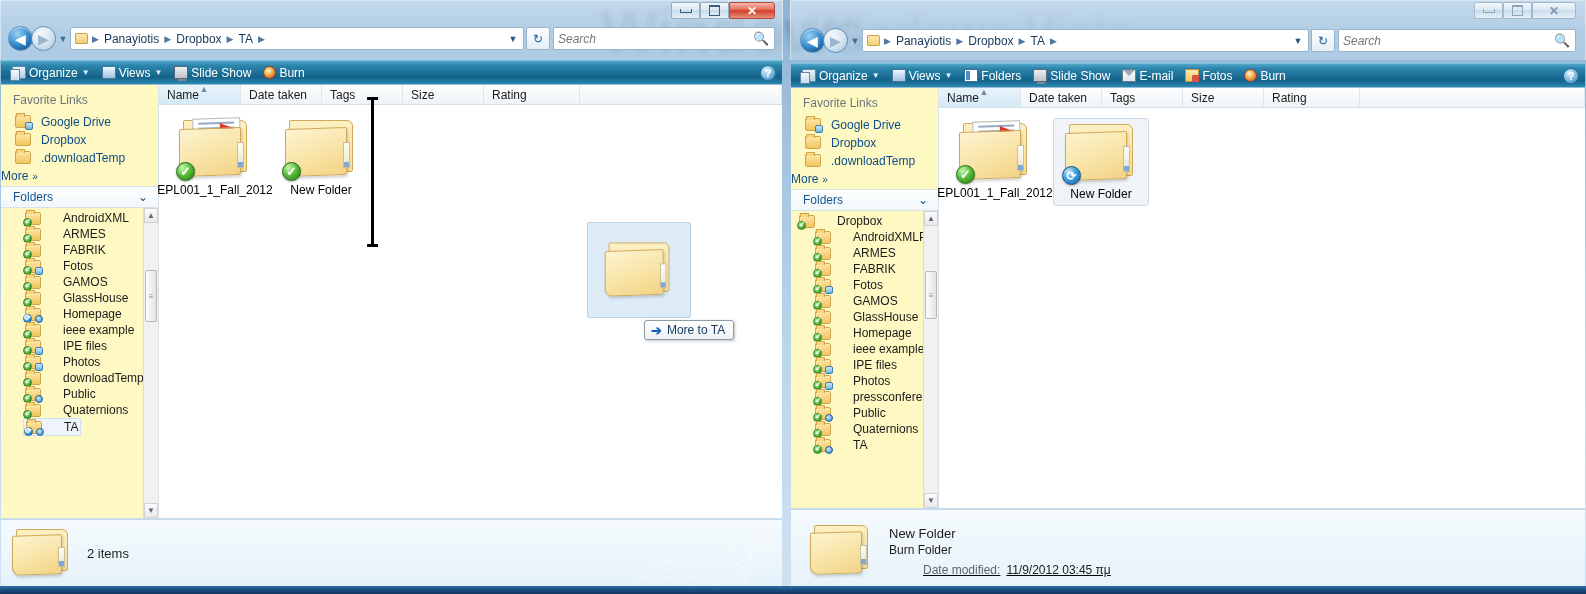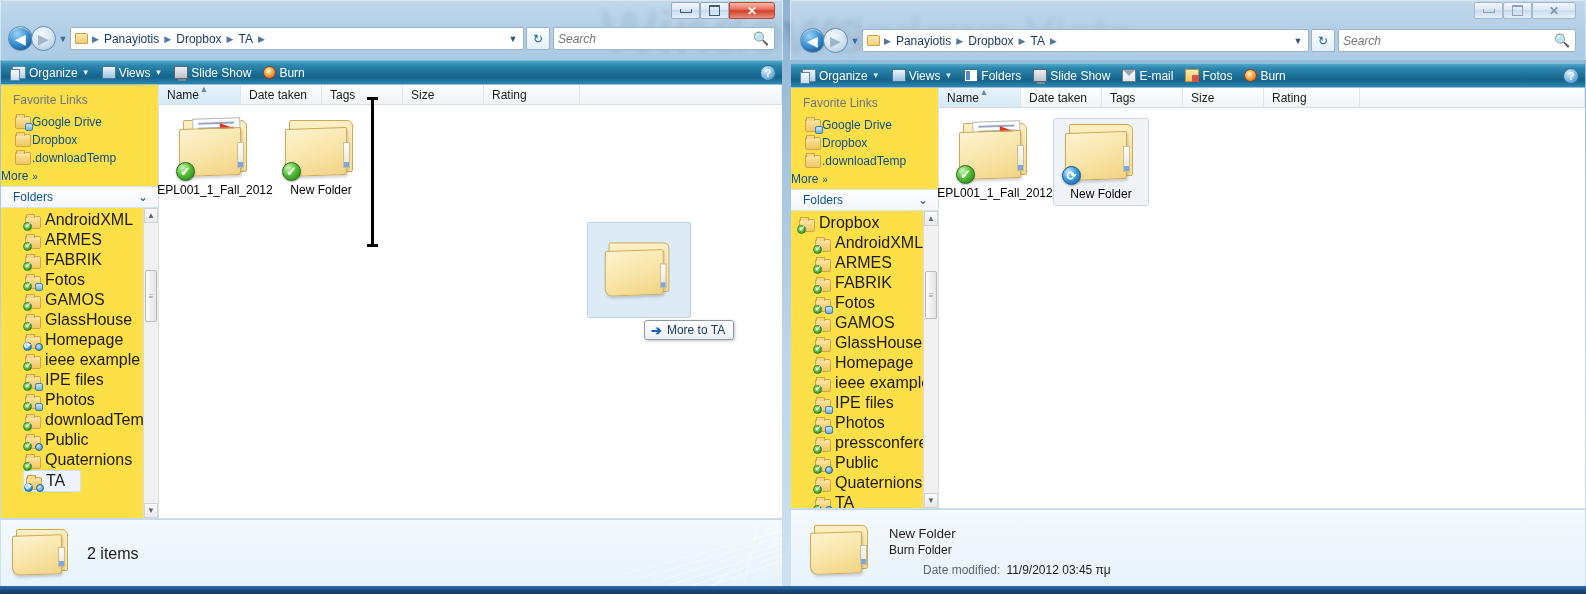--- a/index.html
+++ b/index.html
@@ -115,33 +115,33 @@
   .ti.slideshow{ background:linear-gradient(180deg,#eceff2,#b9c2cb); border:1px solid #5a6672; }
   .ti.slideshow::after{content:"";position:absolute;left:3px;top:12px;width:8px;height:2px;background:#7d8a96;}
   .ti.email{ background:linear-gradient(180deg,#fdfdfd,#dfe6ec); border:1px solid #6b7b89; }
   .ti.email::after{content:"";position:absolute;left:0;top:0;width:0;height:0;border-left:6px solid transparent;border-right:6px solid transparent;border-top:6px solid #9aa9b6;}
   .ti.share{ background:linear-gradient(180deg,#fde9ae,#f0c863); border:1px solid #bb9342; }
   .ti.share::after{content:"";position:absolute;right:-1px;bottom:-1px;width:7px;height:7px;background:#d8524a;border-radius:1px;}
   .ti.burn{ width:13px;height:13px;border-radius:50%;
      background:radial-gradient(circle at 40% 35%,#fff7d6 0%,#f2a93c 45%,#c8432c 100%); border:1px solid #9a3a26;}
   
   .content{ position:absolute; left:1px; right:1px; display:flex; background:#fff; }
-  .sidebar{ width:158px; flex:none; background:#fde047; border-right:1px solid #d8e2ea; display:flex; flex-direction:column; }
+  .sidebar{ width:158px; flex:none; background:#fef9c3; border-right:1px solid #d8e2ea; display:flex; flex-direction:column; }
   .sb-title{ font-size:12px; color:#6b7480; padding:8px 0 6px 12px; }
-  .sb-item{ display:flex; align-items:flex-end; gap:1px; padding:2px 0 2px 14px; color:#0e4d8a; font-size:12px; cursor:default; }
+  .sb-item{ display:flex; align-items:flex-start; gap:10px; padding:2px 0 2px 14px; color:#0e4d8a; font-size:12px; cursor:default; }
   .sb-more{ color:#0e4d8a; font-size:12px; padding-top:2px; padding-bottom:3px; }
   .sb-more .ch{ font-size:10px; margin-left:4px; }
   .folders-hdr{
     display:flex; align-items:center; justify-content:space-between;
     border-top:1px solid #d8e2ea; border-bottom:1px solid #d8e2ea;
     padding:3px 10px 3px 12px; color:#13538f; font-size:12px;
     background:linear-gradient(180deg,#fdfefe,#f3f7fa);
   }
   .tree{ flex:1; overflow:hidden; position:relative; padding-top:2px; }
-  .tree-row{ display:flex; align-items:flex-end; gap:4px; font-size:16px; color:#1b1b1b; padding:1px 0 1px 24px; white-space:nowrap; cursor:default; }
+  .tree-row{ display:flex; align-items:center; gap:22px; font-size:12px; color:#1b1b1b; padding:1px 0 1px 24px; white-space:nowrap; cursor:default; }
   .tree-row.root{ padding-left:8px; }
   .tree-row.sel{ background:#eef4fa; border:1px solid #cfe0ef; margin-left:22px; padding-left:2px; border-radius:2px; width:58px;}
   
   .fico{ width:16px; height:13px; flex:none; position:relative;
     background:linear-gradient(180deg,#fdeaae 0%,#f7d684 45%,#f0c75f 100%);
     border:1px solid #cfa54c; border-radius:1px 2px 2px 2px; }
   .fico::before{ content:""; position:absolute; left:0; top:-3px; width:7px; height:3px;
     background:#f7d684; border:1px solid #cfa54c; border-bottom:none; border-radius:1px 1px 0 0;}
   .badge{ position:absolute; left:-3px; bottom:-3px; width:9px; height:9px; border-radius:50%;
     background:radial-gradient(circle at 35% 30%,#b9f2a1,#3fa528 70%,#2b7a1b); border:1px solid #2d7c1e; }
@@ -207,21 +207,21 @@
   .droptip .arr{ color:#1565c0; font-size:13px; font-weight:bold; }
   .droptip .txt{ font-size:12px; color:#1a3d66; }
   
   .statusbar{
     position:absolute; left:1px; right:1px; bottom:1px; height:68px;
     background:linear-gradient(180deg,#f4fafd 0%,#e6f2fa 100%);
     border-top:1px solid #c7d9e6; display:flex; align-items:center; gap:14px; padding-left:10px;
     overflow:hidden;
   }
   .sb-folder{ width:62px; height:54px; position:relative; flex:none; }
-  .status-txt{ font-size:16px; color:#1b1b1b; }
+  .status-txt{ font-size:13px; color:#1b1b1b; }
   .details{ display:flex; flex-direction:column; gap:2px; }
   .details .r{ display:flex; gap:6px; font-size:12px; }
   .details .k{ color:#5b6570; }
   .details .v{ color:#1b1b1b; }
   .rays{ position:absolute; right:0; bottom:0; width:190px; height:60px; opacity:.55; pointer-events:none; }
   
   .taskbar{ position:absolute; left:0; right:0; bottom:0; height:8px;
     background:linear-gradient(180deg,#2e6ea8 0%, #1a4a7c 55%, #14395f 100%); }
 </style>
 </head>
@@ -737,21 +737,21 @@
       <div class="bf-front" style="left:1px;top:9px;width:52px;height:42px;"></div>
       <div class="bf-tab" style="right:8px;top:22px;height:20px;"></div>
     </div>
     <div class="details">
       <div class="r">
           <span class="v" style="font-size:13px;">New Folder</span>
         </div>
       <div class="r">
           <span class="v">Burn Folder</span>
         </div>
-      <div class="r" style="margin-top:4px; margin-left:34px;">
+      <div class="r" style="margin-top:4px; margin-left:34px;text-decoration:underline;">
         <span class="k">Date modified:</span>
         <span class="v">11/9/2012 03:45 πμ</span>
       </div>
     </div>
   </div>
 </div>
 
 <div class="taskbar"></div>
 
 </body></html>

